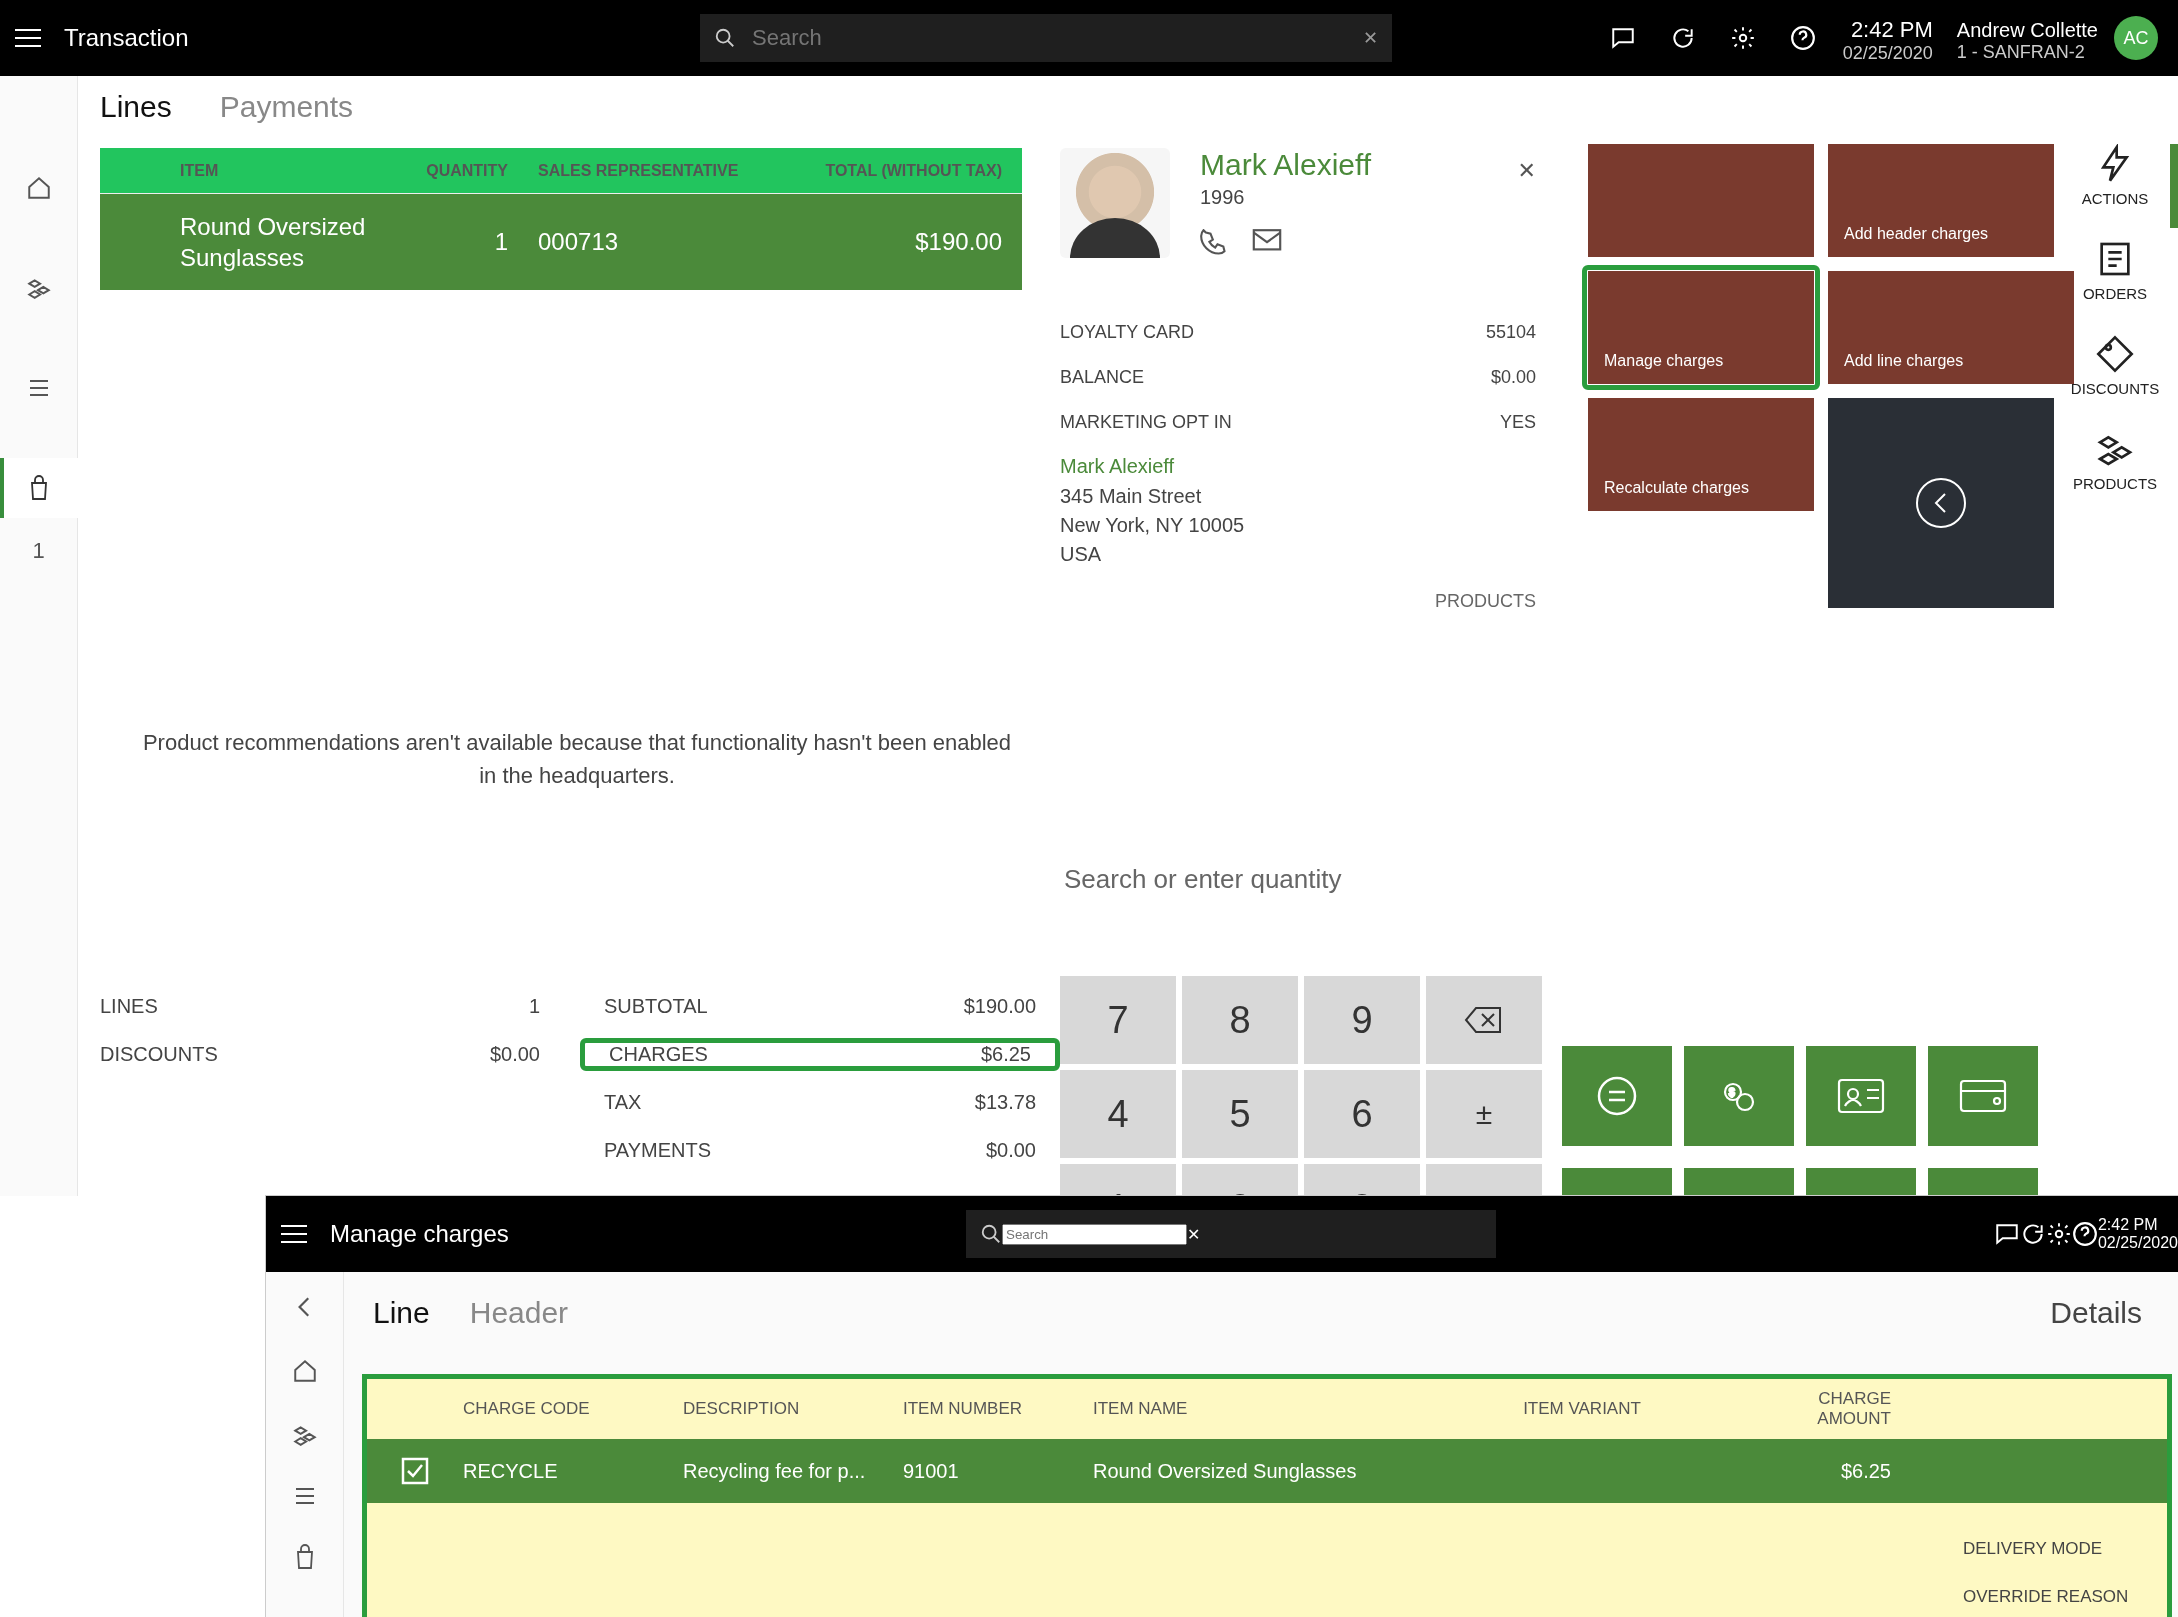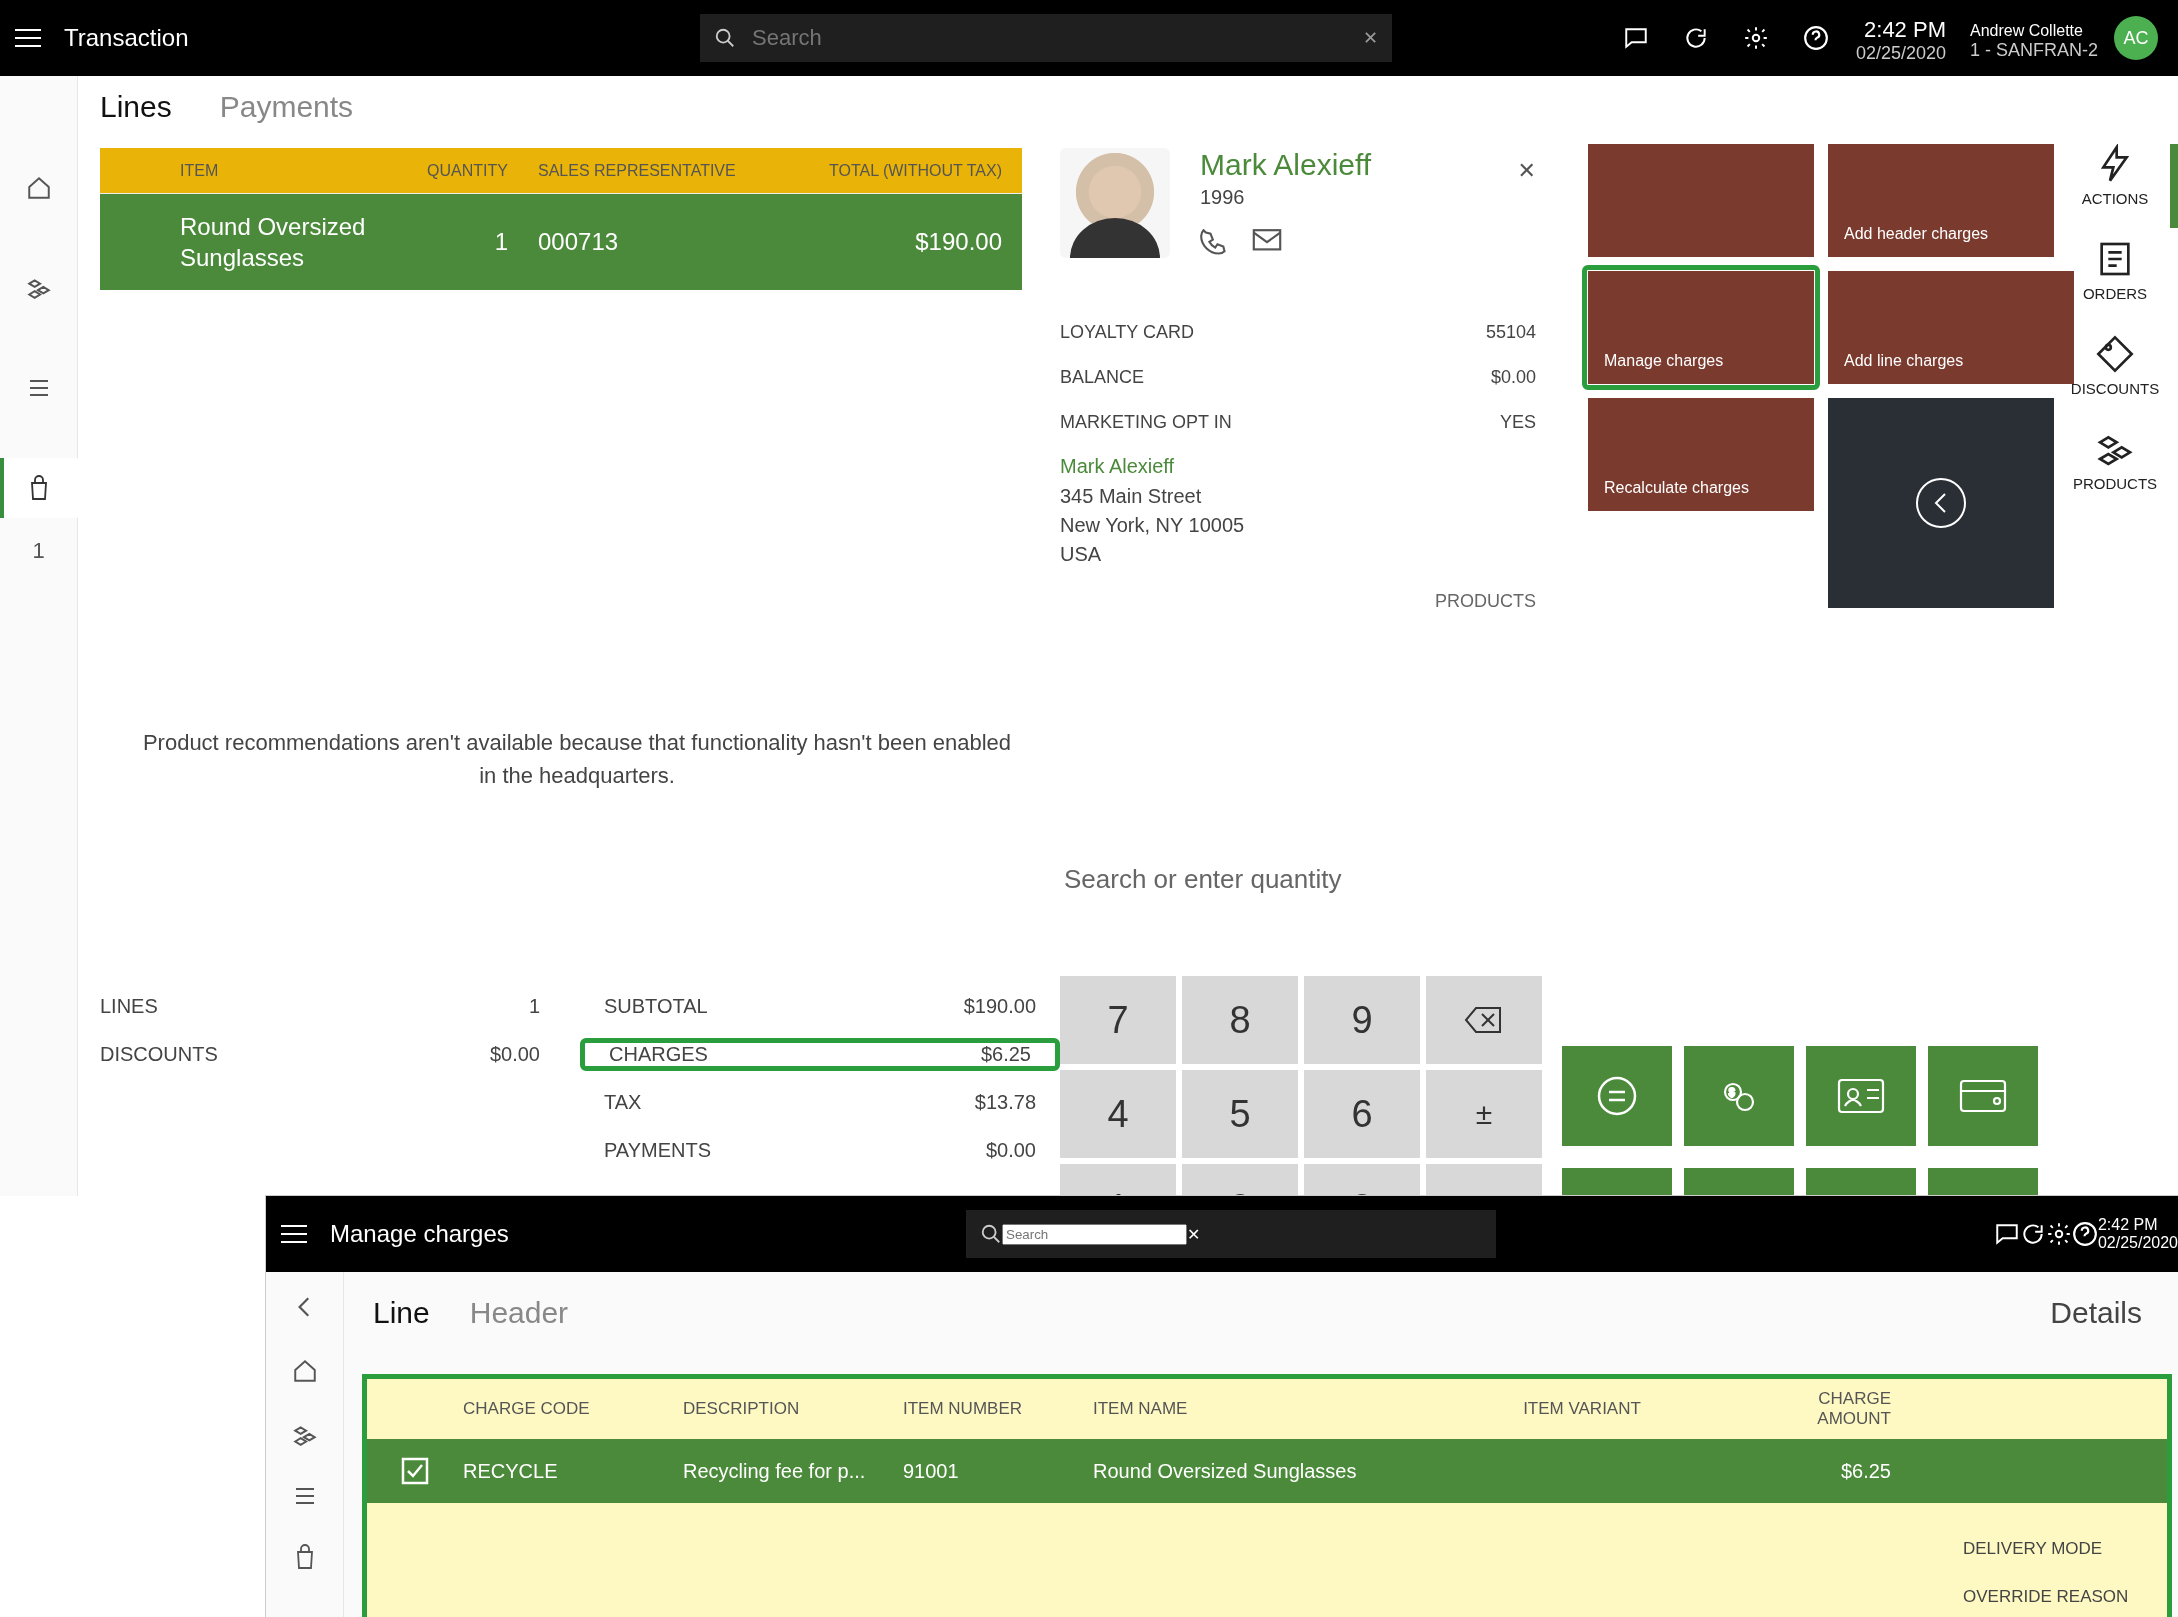--- a/index.html
+++ b/index.html
@@ -16,38 +16,38 @@
   .hdr .search { position:absolute; left:700px; top:14px; width:692px; height:48px; background:#1f1f1f; display:flex; align-items:center; padding:0 14px; }
   .hdr .search .glass { margin-right:14px; }
   .hdr .search-input { background:transparent; border:none; color:#bbb; font-size:22px; outline:none; flex:1; }
   .hdr .search .clear { color:#999; font-size:18px; }
   .hdr .right { position:absolute; right:0; top:0; height:76px; display:flex; align-items:center; }
   .hdr .icon-btn { width:60px; display:flex; justify-content:center; align-items:center; height:76px; }
   .hdr .time-col { text-align:right; padding:6px 18px 0 10px; line-height:1.2; }
   .hdr .time-col .time { font-size:22px; }
   .hdr .time-col .date { font-size:18px; color:#ccc; }
   .hdr .user-col { text-align:left; padding:6px 16px 0 6px; line-height:1.2; }
-  .hdr .user-col .uname { font-size:16px; }
+  .hdr .user-col .uname { font-size:20px; }
   .hdr .user-col .store { font-size:18px; color:#ccc; }
   .hdr .avatar { width:44px; height:44px; border-radius:50%; background:#4caf50; color:#fff; font-size:18px; display:flex; align-items:center; justify-content:center; margin-right:20px; }
 
   
   .leftnav { position:absolute; top:76px; left:0; width:78px; bottom:0; background:#fafafa; border-right:1px solid #e6e6e6; display:flex; flex-direction:column; align-items:center; padding-top:82px; gap:40px; }
   .leftnav .nbtn { width:78px; height:60px; display:flex; align-items:center; justify-content:center; color:#555; position:relative; }
   .leftnav .nbtn.active { background:#fff; }
   .leftnav .nbtn.active::before { content:""; position:absolute; left:0; top:0; bottom:0; width:4px; background:#388e3c; }
   .leftnav .count { font-size:22px; color:#555; margin-top:-20px; }
 
   
   .tabs { position:absolute; top:90px; left:100px; display:flex; gap:48px; font-size:30px; }
   .tabs .tab { color:#888; }
   .tabs .tab.sel { color:#111; }
 
   
-  .grid-head { position:absolute; top:148px; left:100px; width:922px; height:46px; background:#eab308; border-bottom:1px solid #eee; display:flex; align-items:center; font-size:16px; color:#555; }
+  .grid-head { position:absolute; top:148px; left:100px; width:922px; height:46px; background:#22c55e; border-bottom:1px solid #eee; display:flex; align-items:center; font-size:16px; color:#555;font-weight:bold; }
   .grid-head .c-item { width:296px; padding-left:80px; }
   .grid-head .c-qty { width:112px; text-align:right; }
   .grid-head .c-rep { width:234px; padding-left:30px; }
   .grid-head .c-total { width:280px; text-align:right; padding-right:20px; }
 
   
   .item-row { position:absolute; top:194px; left:100px; width:922px; height:96px; background:#4b8a3a; color:#fff; display:flex; align-items:center; font-size:24px; }
   .item-row .i-name { width:296px; padding-left:80px; line-height:1.3; }
   .item-row .i-qty { width:112px; text-align:right; }
   .item-row .i-rep { width:234px; padding-left:30px; }

